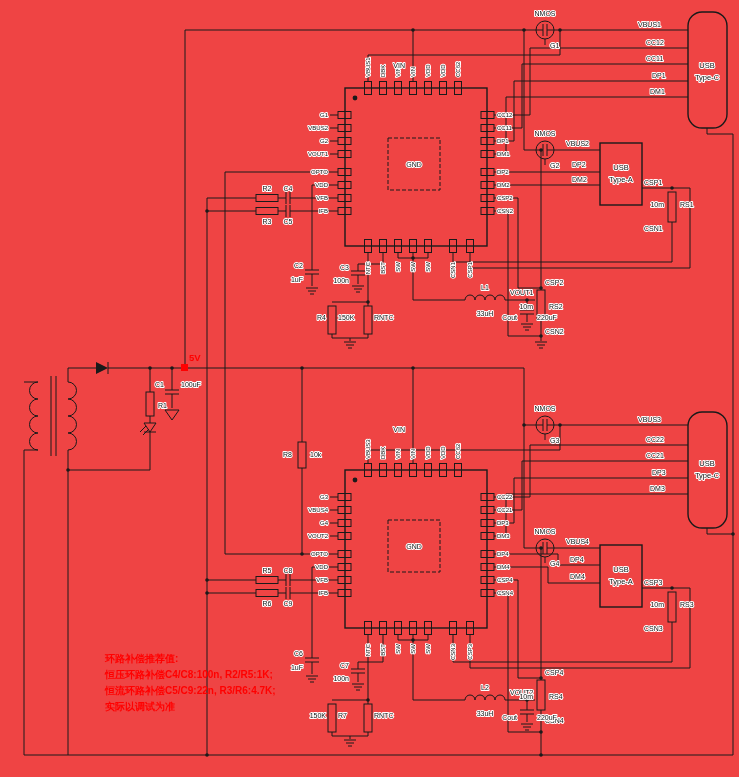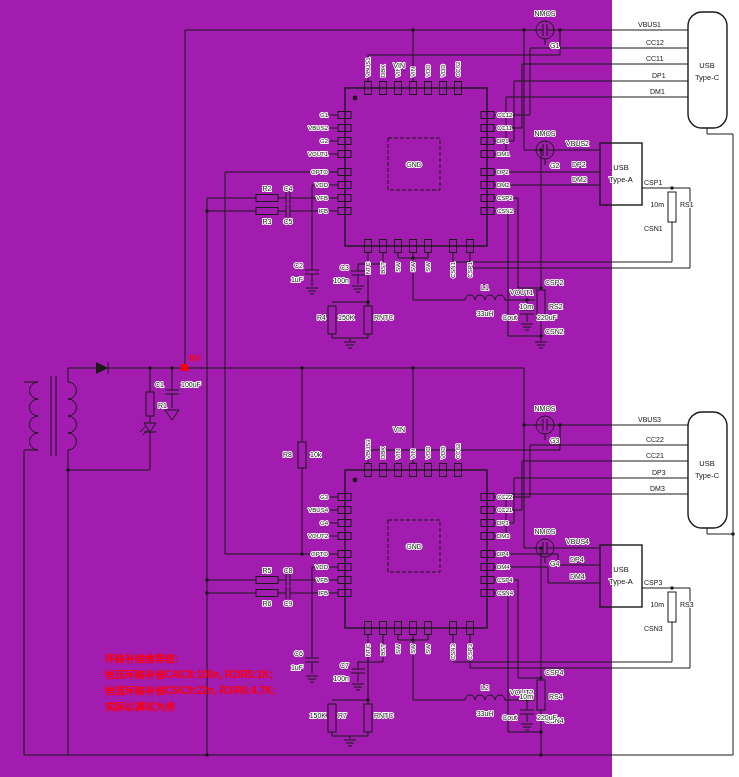--- a/index.html
+++ b/index.html
@@ -1,16 +1,16 @@
 <!DOCTYPE html>
 <html><head>
 <meta charset="utf-8">
 <style>
   html,body{margin:0;padding:0;background:#fff;}
-  .page{width:612px;height:777px;background:#a21caf;position:relative;font-family:"Liberation Sans",sans-serif;}
+  .page{width:739px;height:777px;background:#ef4444;position:relative;font-family:"Liberation Sans",sans-serif;}
   svg{display:block;}
   path,line,polyline,rect,circle,polygon{stroke:#1a1a1a;fill:none;stroke-width:1;}
   .thick{stroke-width:1.4;}
   .dash{stroke-dasharray:4,2;}
   .dot{fill:#1a1a1a;stroke:none;}
   .fill{fill:#1a1a1a;stroke:none;}
   .rednode{fill:#ff0000;stroke:none;}
   text{font-family:"Liberation Sans",sans-serif;}
   .t{font-size:7px;fill:#111;stroke:#fff;stroke-width:2px;paint-order:stroke;stroke-linejoin:round;}
   .ts{font-size:6px;}

